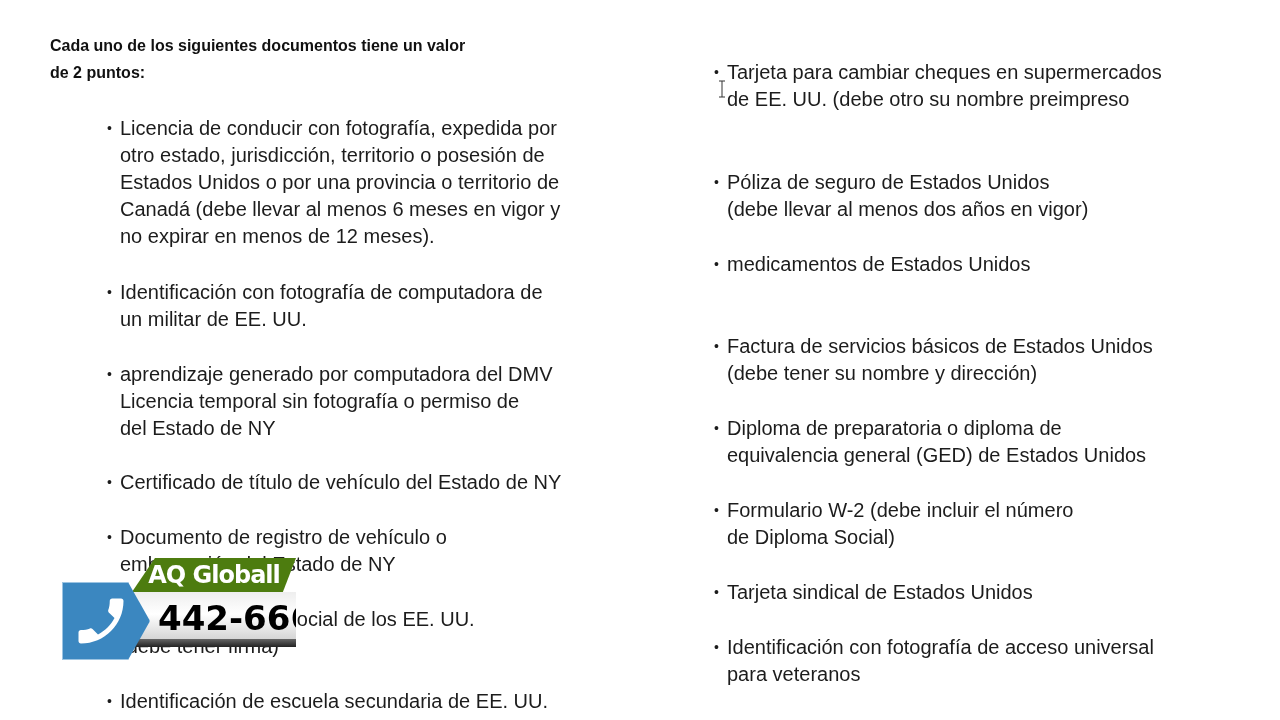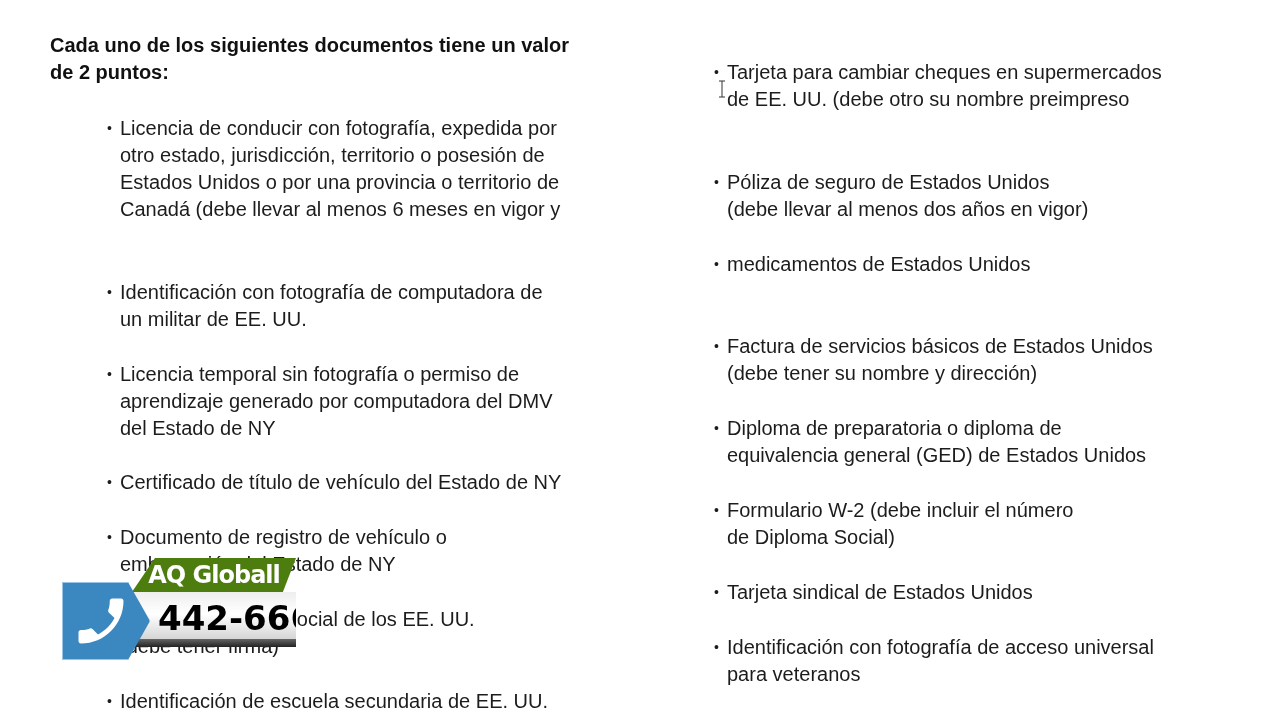--- a/index.html
+++ b/index.html
@@ -1,18 +1,18 @@
 <!DOCTYPE html>
 <html><head>
 <meta charset="utf-8">
 <style>
   html, body { margin:0; padding:0; }
   body { width:1280px; height:720px; background:#ffffff; position:relative; overflow:hidden;
          font-family:"Liberation Sans", sans-serif; color:#1a1a1a; }
-  .heading { position:absolute; left:50px; top:32px; width:600px; font-weight:bold; font-size:20px; line-height:27px; color:#111; }
+  .heading { position:absolute; left:50px; top:32px; width:600px; font-weight:bold; font-size:16px; line-height:27px; color:#111; }
   .item { position:absolute; font-size:20px; line-height:27px; color:#1c1c1c; }
   .item .bullet { position:absolute; left:-13px; top:0; font-size:14px; }
   .item .line { display:block; white-space:nowrap; }
   .left .item { left:120px; }
   .right .item { left:727px; }
   .cursor { position:absolute; left:718px; top:80px; width:8px; height:18px; }
   .brand { position:absolute; left:132px; top:558px; width:164px; height:34px; background:#4d7c0f;
            clip-path:polygon(14% 0,100% 0,92% 100%,0 100%); color:#fff; font-weight:bold;
            font-size:24px; text-align:center; line-height:34px; font-family:"DejaVu Sans", sans-serif; letter-spacing:-1px; }
   .phonebar { position:absolute; left:128px; top:592px; width:168px; height:55px;
@@ -30,30 +30,31 @@
   <div>de 2 puntos:</div>
 </div>
 
 <div class="left">
   <div class="item" style="top:115px">
       <span class="bullet">•</span>
     <span class="line">Licencia de conducir con fotografía, expedida por</span>
     <span class="line">otro estado, jurisdicción, territorio o posesión de</span>
     <span class="line">Estados Unidos o por una provincia o territorio de</span>
     <span class="line">Canadá (debe llevar al menos 6 meses en vigor y</span>
+    <span class="line">no expirar en menos de 12 meses).</span>
   </div>
   <div class="item" style="top:279px">
       <span class="bullet">•</span>
     <span class="line">Identificación con fotografía de computadora de</span>
     <span class="line">un militar de EE. UU.</span>
   </div>
   <div class="item" style="top:361px">
       <span class="bullet">•</span>
+    <span class="line">aprendizaje generado por computadora del DMV</span>
     <span class="line">Licencia temporal sin fotografía o permiso de</span>
-    <span class="line">aprendizaje generado por computadora del DMV</span>
     <span class="line">del Estado de NY</span>
   </div>
   <div class="item" style="top:469px">
       <span class="bullet">•</span>
     <span class="line">Certificado de título de vehículo del Estado de NY</span>
   </div>
   <div class="item" style="top:524px">
       <span class="bullet">•</span>
     <span class="line">Documento de registro de vehículo o</span>
     <span class="line">embarcación del Estado de NY</span>

